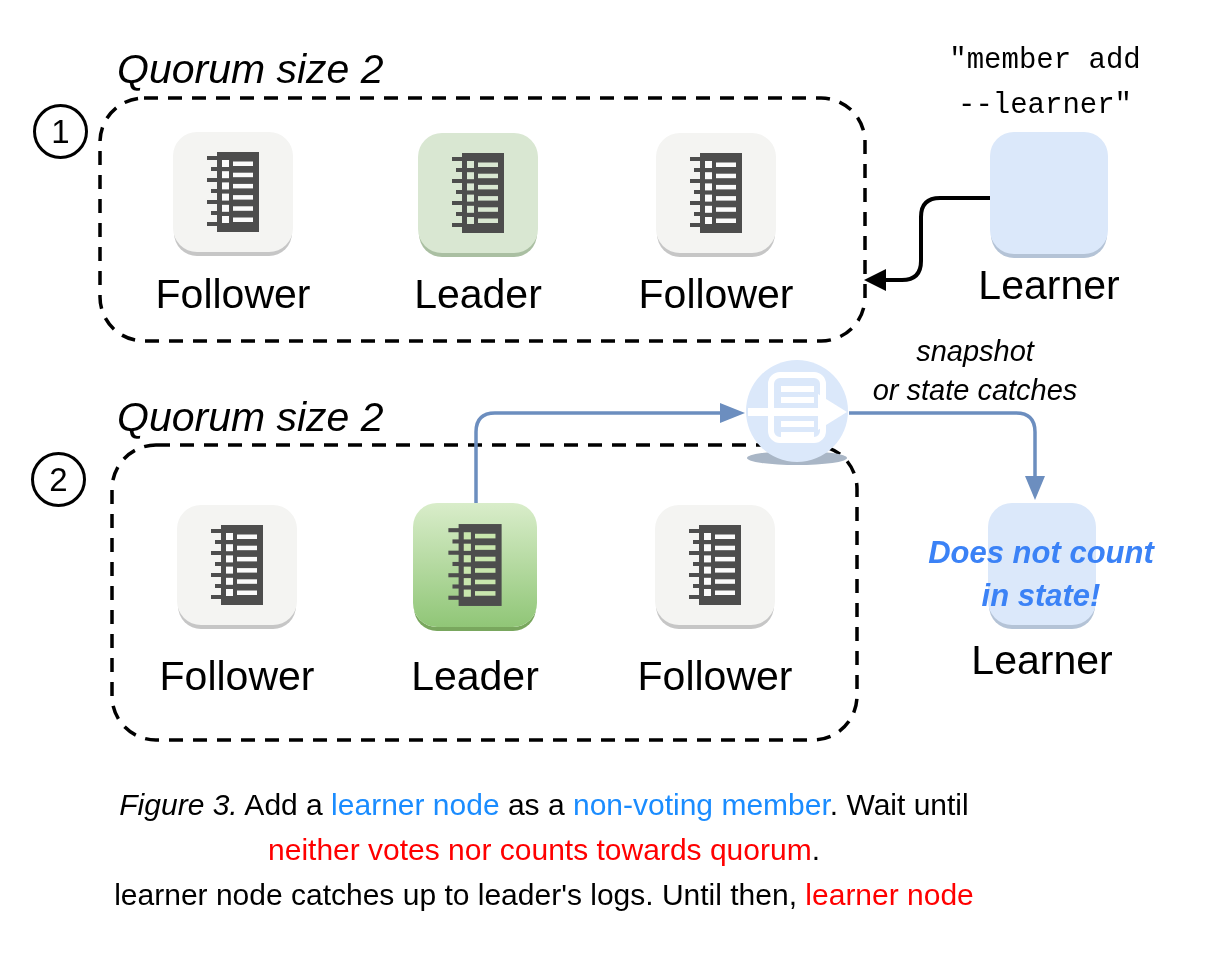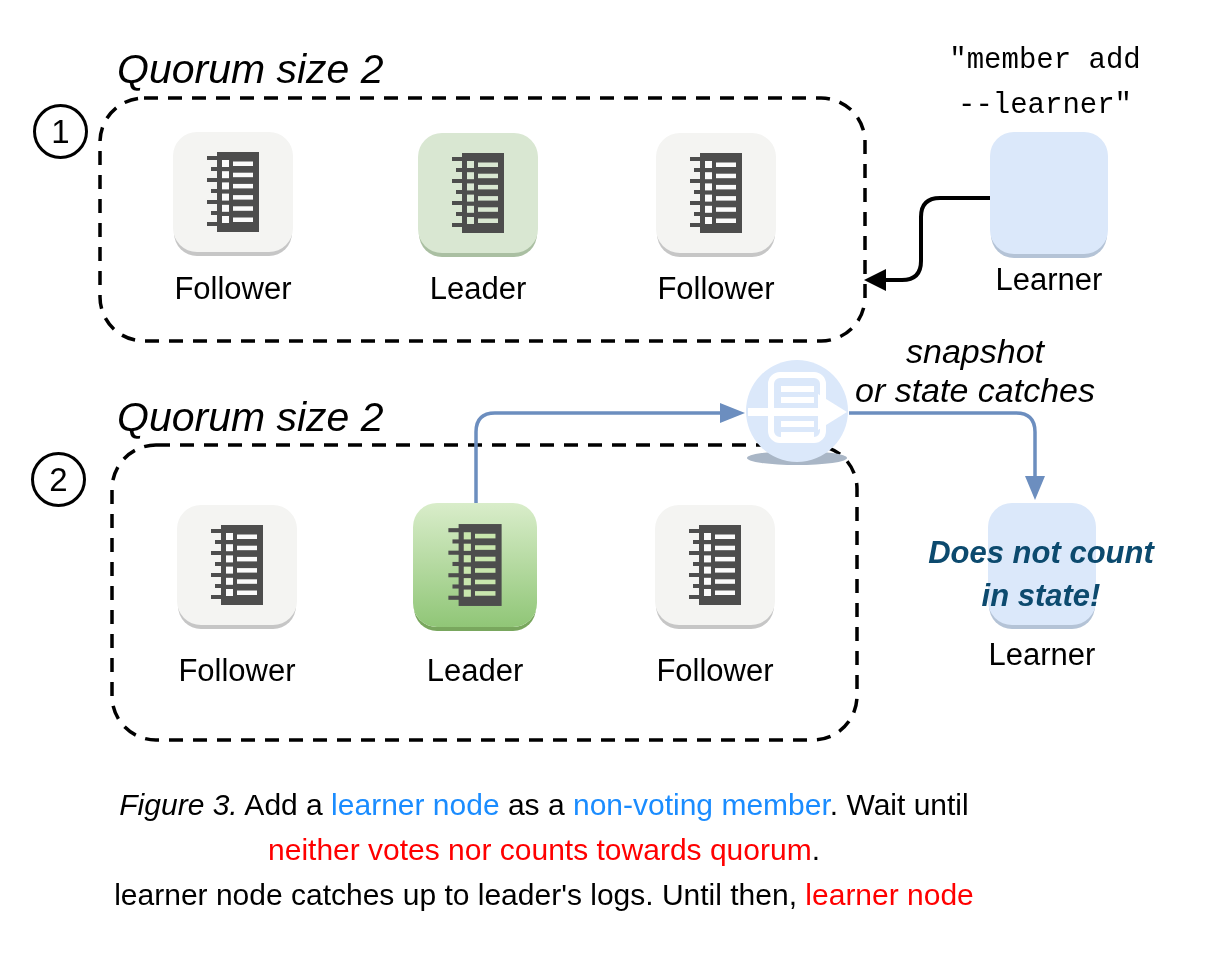--- a/index.html
+++ b/index.html
@@ -42,46 +42,46 @@
   .n-p2-learner{left:988px;top:503px;width:108px;height:122px;}
 
   
   .ledger .slab{fill:#4d4d4d;}
   .ledger .tick{fill:#4d4d4d;}
   .follower .ledger .ink{fill:#fafafa;}
   .leader-flat .ledger .ink{fill:#d9e7d2;}
   .leader-grad .ledger .ink{fill:#c9e6ae;}
 
   
-  .node-label{position:absolute;width:200px;text-align:center;font-size:31px;}
+  .node-label{position:absolute;width:200px;text-align:center;font-size:41px;}
   .lbl-p1-f1{left:133px;top:271px;}
   .lbl-p1-l {left:378px;top:271px;}
   .lbl-p1-f2{left:616px;top:271px;}
   .lbl-p1-learner{left:949px;top:262px;}
   .lbl-p2-f1{left:137px;top:653px;}
   .lbl-p2-l {left:375px;top:653px;}
   .lbl-p2-f2{left:615px;top:653px;}
   .lbl-p2-learner{left:942px;top:637px;}
 
   
   .command{
     position:absolute;left:880px;top:38px;width:330px;text-align:center;
     font-family:"Liberation Mono","DejaVu Sans Mono",monospace;font-size:29px;line-height:45px;
   }
 
   
   .transfer-label{
     position:absolute;left:830px;top:332px;width:290px;text-align:center;
-    font-style:italic;font-size:34px;line-height:39px;
+    font-style:italic;font-size:29px;line-height:39px;
   }
 
   
   .note{
     position:absolute;left:905px;top:531px;width:272px;text-align:center;
-    font-weight:bold;font-style:italic;font-size:31px;line-height:43px;color:#0c4a6e;
+    font-weight:bold;font-style:italic;font-size:31px;line-height:43px;color:#3b82f6;
   }
 
   
   .caption{
     position:absolute;left:0;top:782px;width:1088px;text-align:center;
     font-size:30px;line-height:45px;
   }
   .caption .blue{color:#1a8cff;}
   .caption .red{color:#ff0000;}
   .caption .fig{font-style:italic;}

